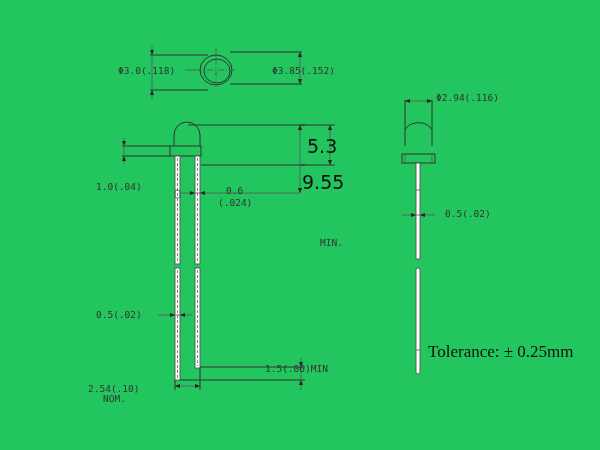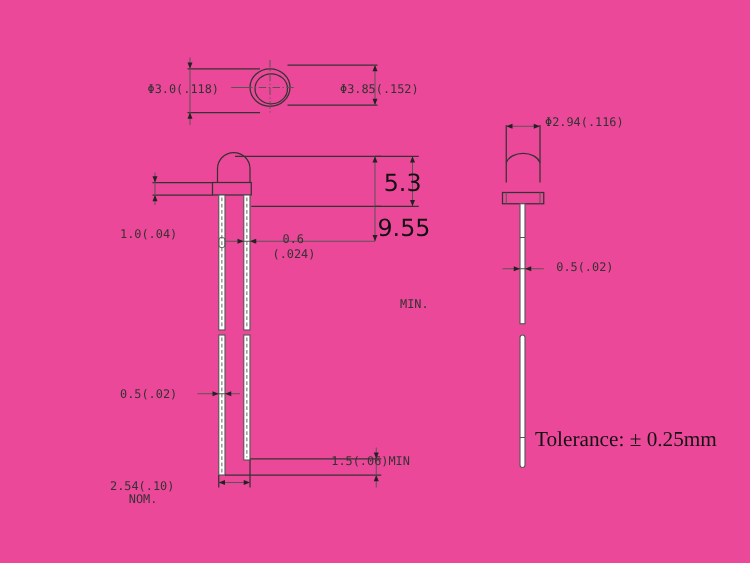--- a/index.html
+++ b/index.html
@@ -1,16 +1,16 @@
 <!DOCTYPE html>
 <html><head>
 <meta charset="utf-8">
 <style>
   html, body { margin: 0; padding: 0; background: #ffffff; }
-  #canvas { position: relative; width: 600px; height: 450px; background: #ec4899; overflow: hidden; }
+  #canvas { position: relative; width: 600px; height: 450px; background: #22c55e; overflow: hidden; }
   svg { position: absolute; left: 0; top: 0; }
   .ln { stroke: #333; stroke-width: 1; fill: none; }
   .thin { stroke: #555; stroke-width: 0.8; fill: none; }
   .dash { stroke: #666; stroke-width: 0.8; fill: none; stroke-dasharray: 3 2; }
   .center { stroke: #555; stroke-width: 0.8; fill: none; stroke-dasharray: 6 2 1 2; }
   .lead { stroke: #555; stroke-width: 0.9; fill: #fff; }
   .arrow { fill: #222; stroke: none; }
   .mono { font-family: "DejaVu Sans Mono", "Liberation Mono", monospace; fill: #333; }
   .sm { font-size: 9.5px; }
   .big { font-family: "DejaVu Sans", "Liberation Sans", sans-serif; font-size: 19px; fill: #111; }

